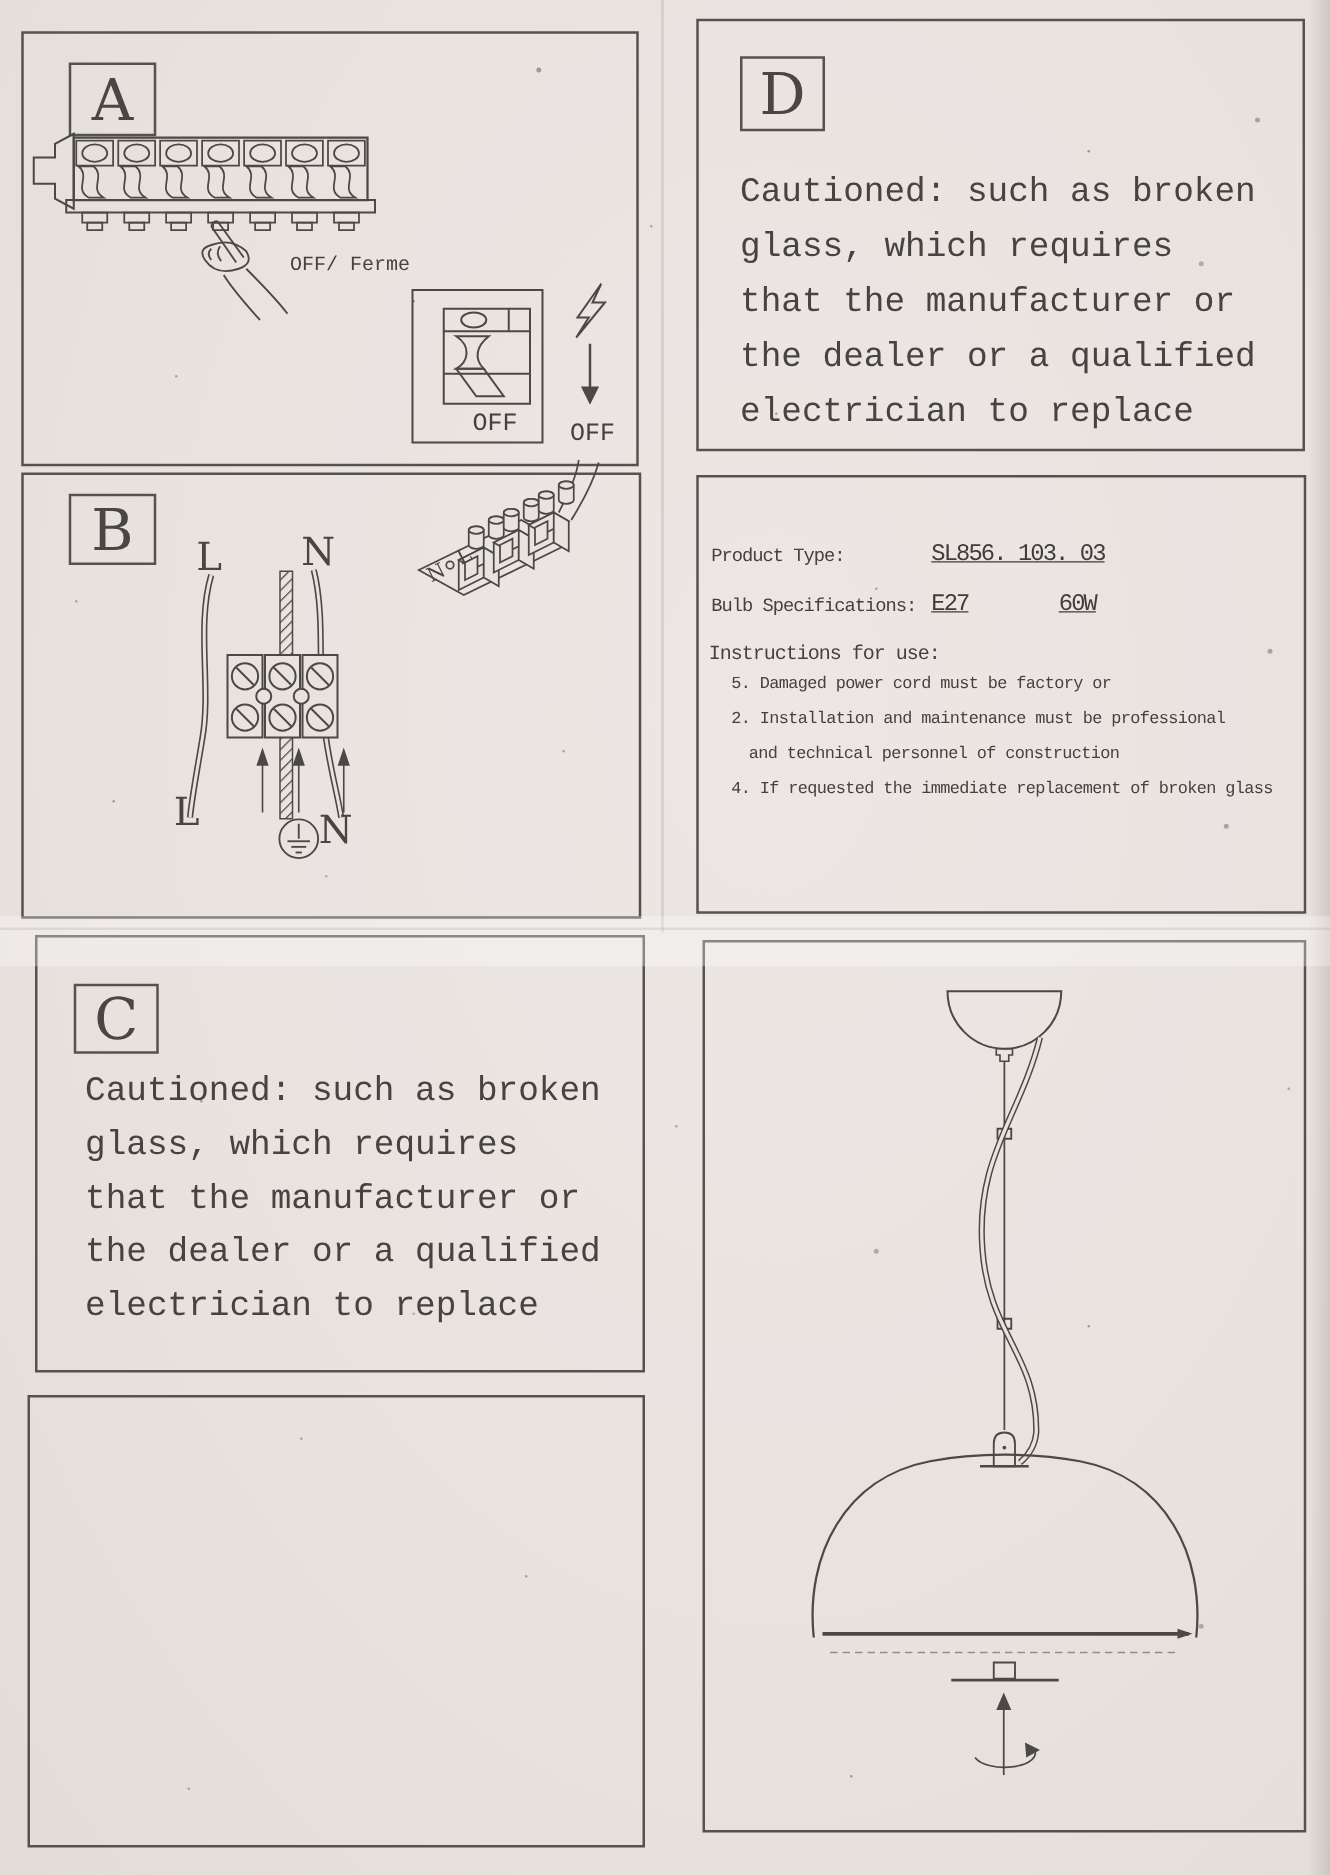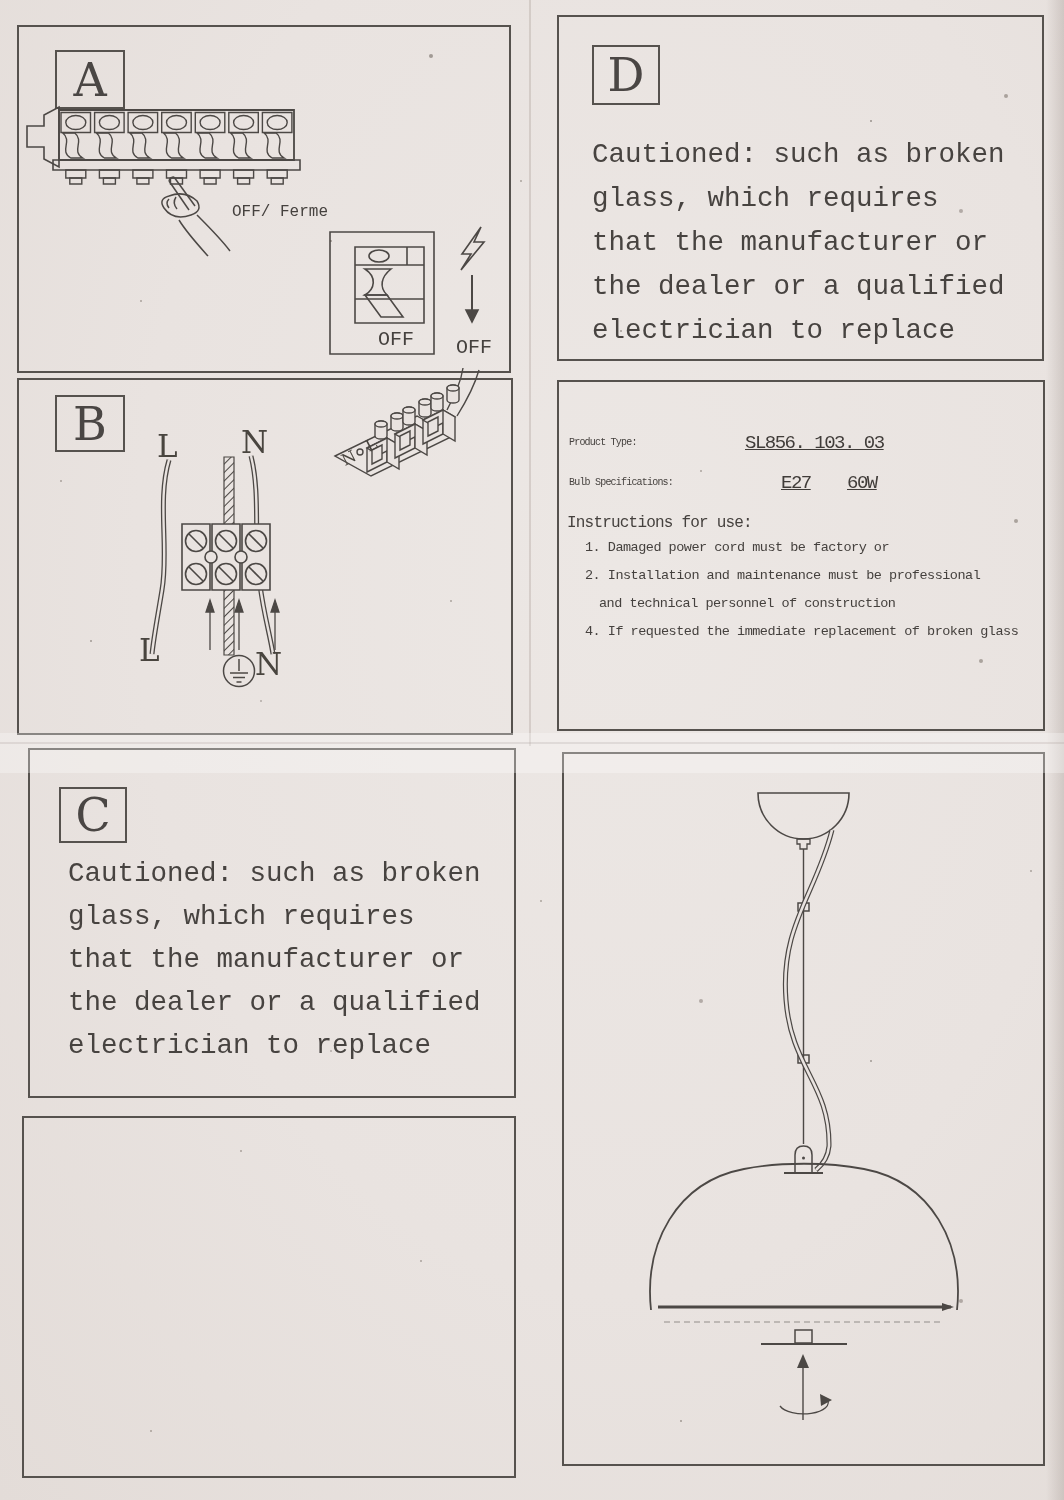--- a/index.html
+++ b/index.html
@@ -10,21 +10,21 @@
   }
   .panel{position:absolute;border:2px solid #56524e;background:transparent;}
   .letterbox{
     position:absolute;border:2px solid #56524e;display:flex;align-items:center;justify-content:center;
     font-family:"DejaVu Serif", serif;font-size:46px;color:#4a4644;
   }
   .mono{position:absolute;font-family:"Liberation Mono", monospace;white-space:pre;}
   .seriflbl{position:absolute;font-family:"DejaVu Serif", serif;color:#49453f;}
   .caution{position:absolute;font-size:27.5px;line-height:44px;color:#474340;letter-spacing:0;}
   .caution div{white-space:nowrap;}
-  .speclabel{font-size:10px;letter-spacing:-0.8px;color:#45413e;}
+  .speclabel{font-size:15px;letter-spacing:-0.8px;color:#45413e;}
   .specvalue{font-size:19px;letter-spacing:-1.5px;color:#403c39;text-decoration:underline;}
   .ins-line{position:relative;white-space:nowrap;font-size:13.5px;letter-spacing:-0.5px;height:28px;color:#45413e;}
   svg{position:absolute;overflow:visible;}
   svg *{vector-effect:non-scaling-stroke;}
   .ln{stroke:#4c4845;fill:none;}
   .watermark{
     position:absolute;left:281px;top:706px;z-index:30;pointer-events:none;
     font-family:"Liberation Sans", sans-serif;font-weight:bold;font-size:55px;letter-spacing:1px;
     color:rgba(187,148,138,0.72);
   }
@@ -258,25 +258,25 @@
     <div class="seriflbl" style="left:138px;top:48px;font-size:31px;">L</div>
     <div class="seriflbl" style="left:222px;top:44px;font-size:31px;">N</div>
     <div class="seriflbl" style="left:120px;top:252px;font-size:31px;">L</div>
     <div class="seriflbl" style="left:236px;top:266px;font-size:31px;">N</div>
   </div>
 
   <div class="panel" style="left:557px;top:380px;width:484px;height:347px;">
     <div class="mono speclabel" style="left:10px;top:55px;">Product Type:</div>
     <div class="mono specvalue" style="left:186px;top:50px;">SL856. 103. 03</div>
     <div class="mono speclabel" style="left:10px;top:95px;">Bulb Specifications:</div>
-    <div class="mono specvalue" style="left:186px;top:90px;margin-left:36px;">E27</div>
+    <div class="mono specvalue" style="left:186px;top:90px;">E27</div>
     <div class="mono specvalue" style="left:288px;top:90px;">60W</div>
     <div class="mono" style="left:8px;top:132px;font-size:16px;letter-spacing:-0.8px;">Instructions for use:</div>
     <div style="position:absolute;left:0;top:158px;width:480px;">
-      <div class="ins-line" style="left:26px;">1. Damaged power cord must be factory or</div>
+      <div class="ins-line" style="left:26px;">5. Damaged power cord must be factory or</div>
       <div class="ins-line" style="left:26px;">2. Installation and maintenance must be professional</div>
       <div class="ins-line" style="left:40px;">and technical personnel of construction</div>
       <div class="ins-line" style="left:26px;">4. If requested the immediate replacement of broken glass</div>
     </div>
   </div>
 
   <div class="panel" style="left:28px;top:748px;width:484px;height:346px;">
     <div class="letterbox" style="left:29px;top:37px;width:64px;height:52px;">
       <span>C</span>
     </div>

